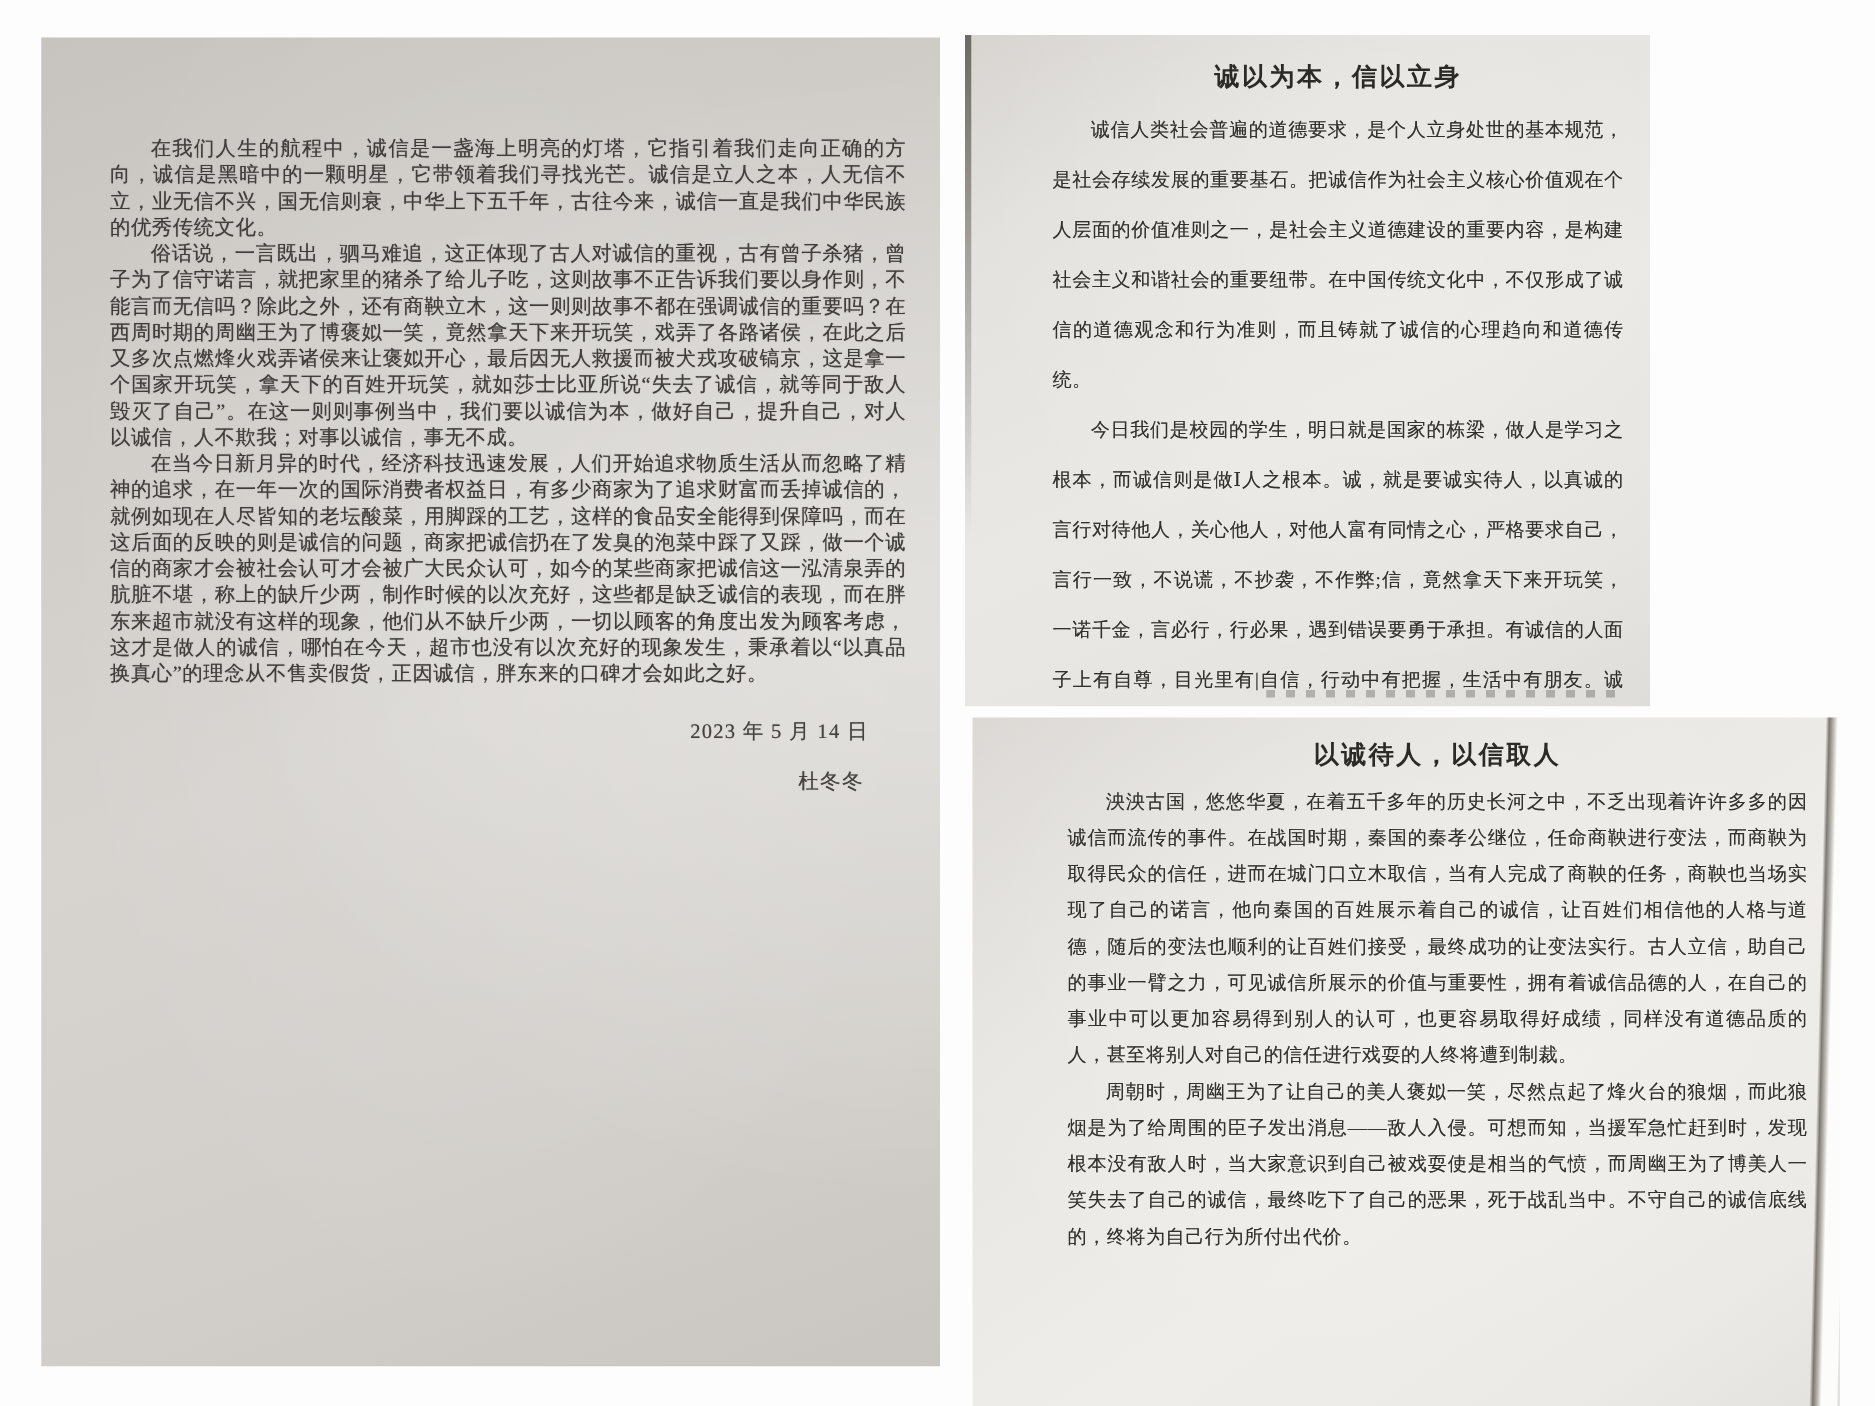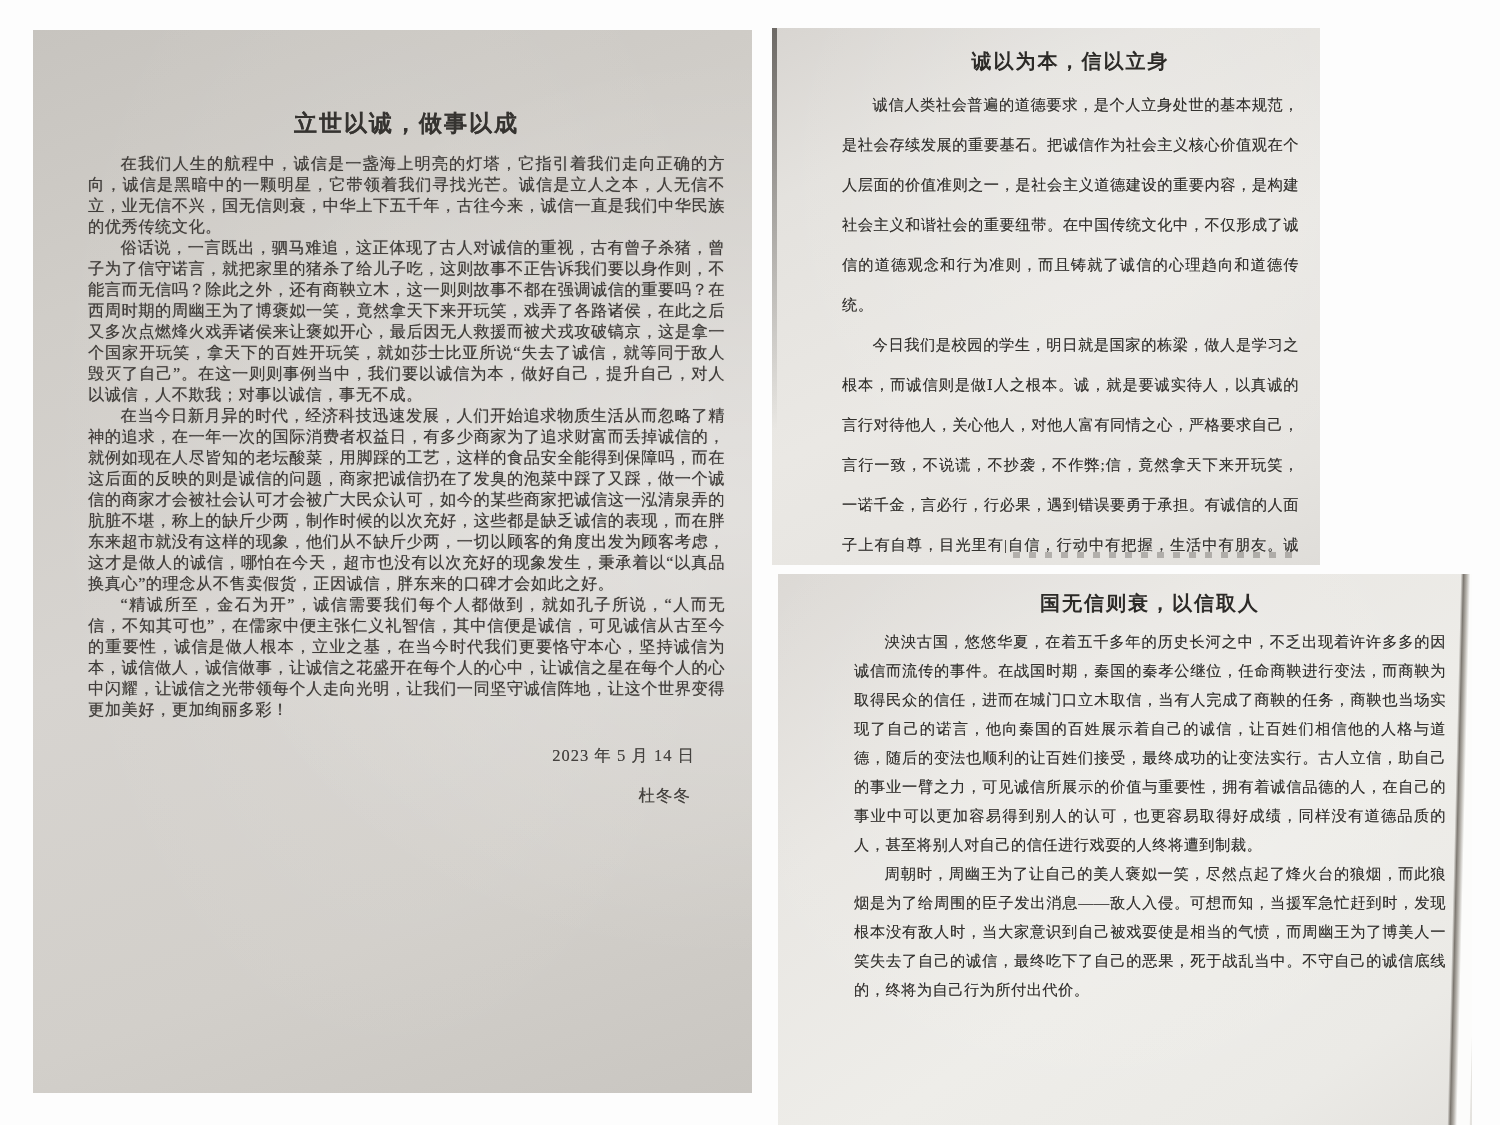--- a/index.html
+++ b/index.html
@@ -91,44 +91,42 @@
       #fcfcfb 62%, #fcfcfb 100%);
   }
 </style>
 </head>
 <body>
 
 <div class="canvas">
 
   <div class="photo photo-left">
     <div class="page-inner">
-      <h1>立世以诚，做事以成</h1>
       <p class="para">在我们人生的航程中，诚信是一盏海上明亮的灯塔，它指引着我们走向正确的方向，诚信是黑暗中的一颗明星，它带领着我们寻找光芒。诚信是立人之本，人无信不立，业无信不兴，国无信则衰，中华上下五千年，古往今来，诚信一直是我们中华民族的优秀传统文化。</p>
       <p class="para">俗话说，一言既出，驷马难追，这正体现了古人对诚信的重视，古有曾子杀猪，曾子为了信守诺言，就把家里的猪杀了给儿子吃，这则故事不正告诉我们要以身作则，不能言而无信吗？除此之外，还有商鞅立木，这一则则故事不都在强调诚信的重要吗？在西周时期的周幽王为了博褒姒一笑，竟然拿天下来开玩笑，戏弄了各路诸侯，在此之后又多次点燃烽火戏弄诸侯来让褒姒开心，最后因无人救援而被犬戎攻破镐京，这是拿一个国家开玩笑，拿天下的百姓开玩笑，就如莎士比亚所说“失去了诚信，就等同于敌人毁灭了自己”。在这一则则事例当中，我们要以诚信为本，做好自己，提升自己，对人以诚信，人不欺我；对事以诚信，事无不成。</p>
       <p class="para">在当今日新月异的时代，经济科技迅速发展，人们开始追求物质生活从而忽略了精神的追求，在一年一次的国际消费者权益日，有多少商家为了追求财富而丢掉诚信的，就例如现在人尽皆知的老坛酸菜，用脚踩的工艺，这样的食品安全能得到保障吗，而在这后面的反映的则是诚信的问题，商家把诚信扔在了发臭的泡菜中踩了又踩，做一个诚信的商家才会被社会认可才会被广大民众认可，如今的某些商家把诚信这一泓清泉弄的肮脏不堪，称上的缺斤少两，制作时候的以次充好，这些都是缺乏诚信的表现，而在胖东来超市就没有这样的现象，他们从不缺斤少两，一切以顾客的角度出发为顾客考虑，这才是做人的诚信，哪怕在今天，超市也没有以次充好的现象发生，秉承着以“以真品换真心”的理念从不售卖假货，正因诚信，胖东来的口碑才会如此之好。</p>
-      <p class="para">“精诚所至，金石为开”，诚信需要我们每个人都做到，就如孔子所说，“人而无信，不知其可也”，在儒家中便主张仁义礼智信，其中信便是诚信，可见诚信从古至今的重要性，诚信是做人根本，立业之基，在当今时代我们更要恪守本心，坚持诚信为本，诚信做人，诚信做事，让诚信之花盛开在每个人的心中，让诚信之星在每个人的心中闪耀，让诚信之光带领每个人走向光明，让我们一同坚守诚信阵地，让这个世界变得更加美好，更加绚丽多彩！</p>
       <div class="sign-block">
         <div class="date-line">2023 年 5 月 14 日</div>
         <div class="author-line">杜冬冬</div>
       </div>
     </div>
   </div>
 
   <div class="photo photo-topright">
     <div class="page-inner">
       <h1>诚以为本，信以立身</h1>
       <p class="para">诚信人类社会普遍的道德要求，是个人立身处世的基本规范，是社会存续发展的重要基石。把诚信作为社会主义核心价值观在个人层面的价值准则之一，是社会主义道德建设的重要内容，是构建社会主义和谐社会的重要纽带。在中国传统文化中，不仅形成了诚信的道德观念和行为准则，而且铸就了诚信的心理趋向和道德传统。</p>
       <p class="para">今日我们是校园的学生，明日就是国家的栋梁，做人是学习之根本，而诚信则是做Ⅰ人之根本。诚，就是要诚实待人，以真诚的言行对待他人，关心他人，对他人富有同情之心，严格要求自己，言行一致，不说谎，不抄袭，不作弊;信，竟然拿天下来开玩笑，　一诺千金，言必行，行必果，遇到错误要勇于承担。有诚信的人面子上有自尊，目光里有|自信，行动中有把握，生活中有朋友。诚信对我们一生的成长都有着举足轻重的作用，它是我们健康成长的守护神。</p>
       <p class="para">不要漠然地说这些与我无关，与同学约好时间却没有准时出现，　在考场抄袭作弊,毕业后迟迟不偿还助学贷款，这些难道不是发生在我们身边的事吗?我们还有什么资格说与我无关?</p>
     </div>
     <div class="clipped-line"></div>
   </div>
 
   <div class="photo photo-bottomright">
     <div class="page-inner">
-      <h1>国无信则衰，以信取人</h1>
+      <h1>以诚待人，以信取人</h1>
       <p class="para">泱泱古国，悠悠华夏，在着五千多年的历史长河之中，不乏出现着许许多多的因诚信而流传的事件。在战国时期，秦国的秦孝公继位，任命商鞅进行变法，而商鞅为取得民众的信任，进而在城门口立木取信，当有人完成了商鞅的任务，商鞅也当场实现了自己的诺言，他向秦国的百姓展示着自己的诚信，让百姓们相信他的人格与道德，随后的变法也顺利的让百姓们接受，最终成功的让变法实行。古人立信，助自己的事业一臂之力，可见诚信所展示的价值与重要性，拥有着诚信品德的人，在自己的事业中可以更加容易得到别人的认可，也更容易取得好成绩，同样没有道德品质的人，甚至将别人对自己的信任进行戏耍的人终将遭到制裁。</p>
       <p class="para">周朝时，周幽王为了让自己的美人褒姒一笑，尽然点起了烽火台的狼烟，而此狼烟是为了给周围的臣子发出消息——敌人入侵。可想而知，当援军急忙赶到时，发现根本没有敌人时，当大家意识到自己被戏耍使是相当的气愤，而周幽王为了博美人一笑失去了自己的诚信，最终吃下了自己的恶果，死于战乱当中。不守自己的诚信底线的，终将为自己行为所付出代价。</p>
     </div>
     <div class="edge-right"></div>
   </div>
 
 </div>
 
 </body></html>

